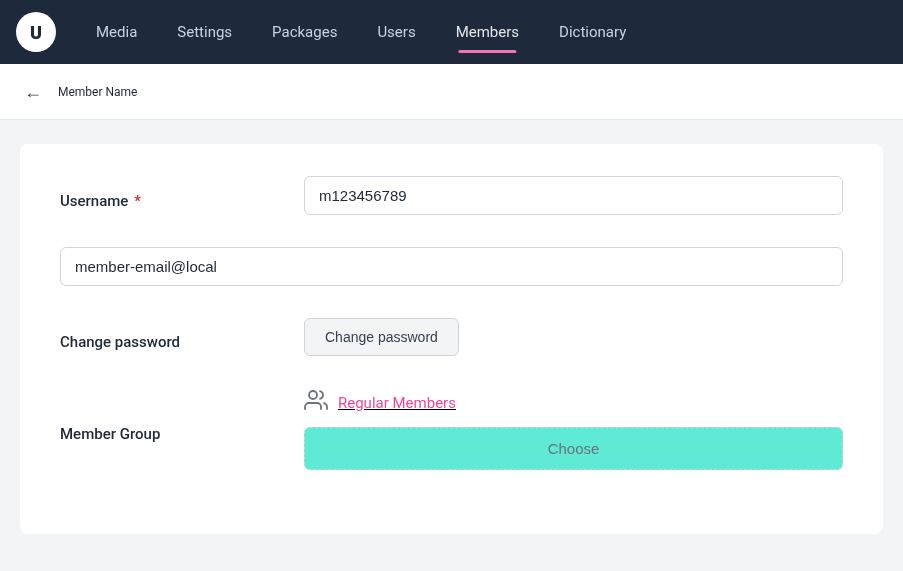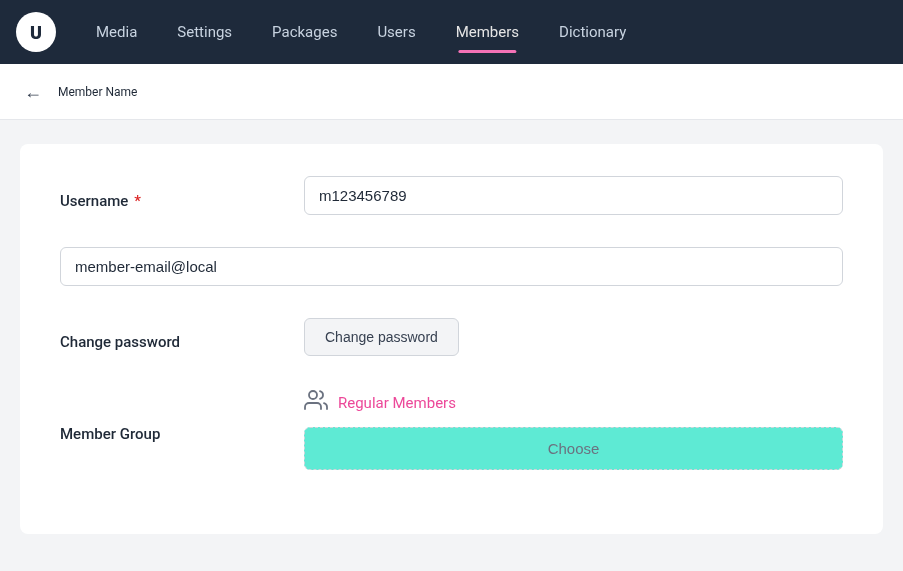--- a/index.html
+++ b/index.html
@@ -94,20 +94,21 @@
       color: #1f2937;
       font-weight: 500;
       padding-top: 10px;
     }
     .form-label .required {
       color: #dc2626;
       margin-left: 2px;
     }
     .form-field {
       flex: 1;
+      text-decoration: underline;
     }
     .form-input {
       width: 100%;
       border: 1px solid #d1d5db;
       border-radius: 6px;
       padding: 10px 14px;
       font-size: 15px;
       color: #1f2937;
       outline: none;
     }

